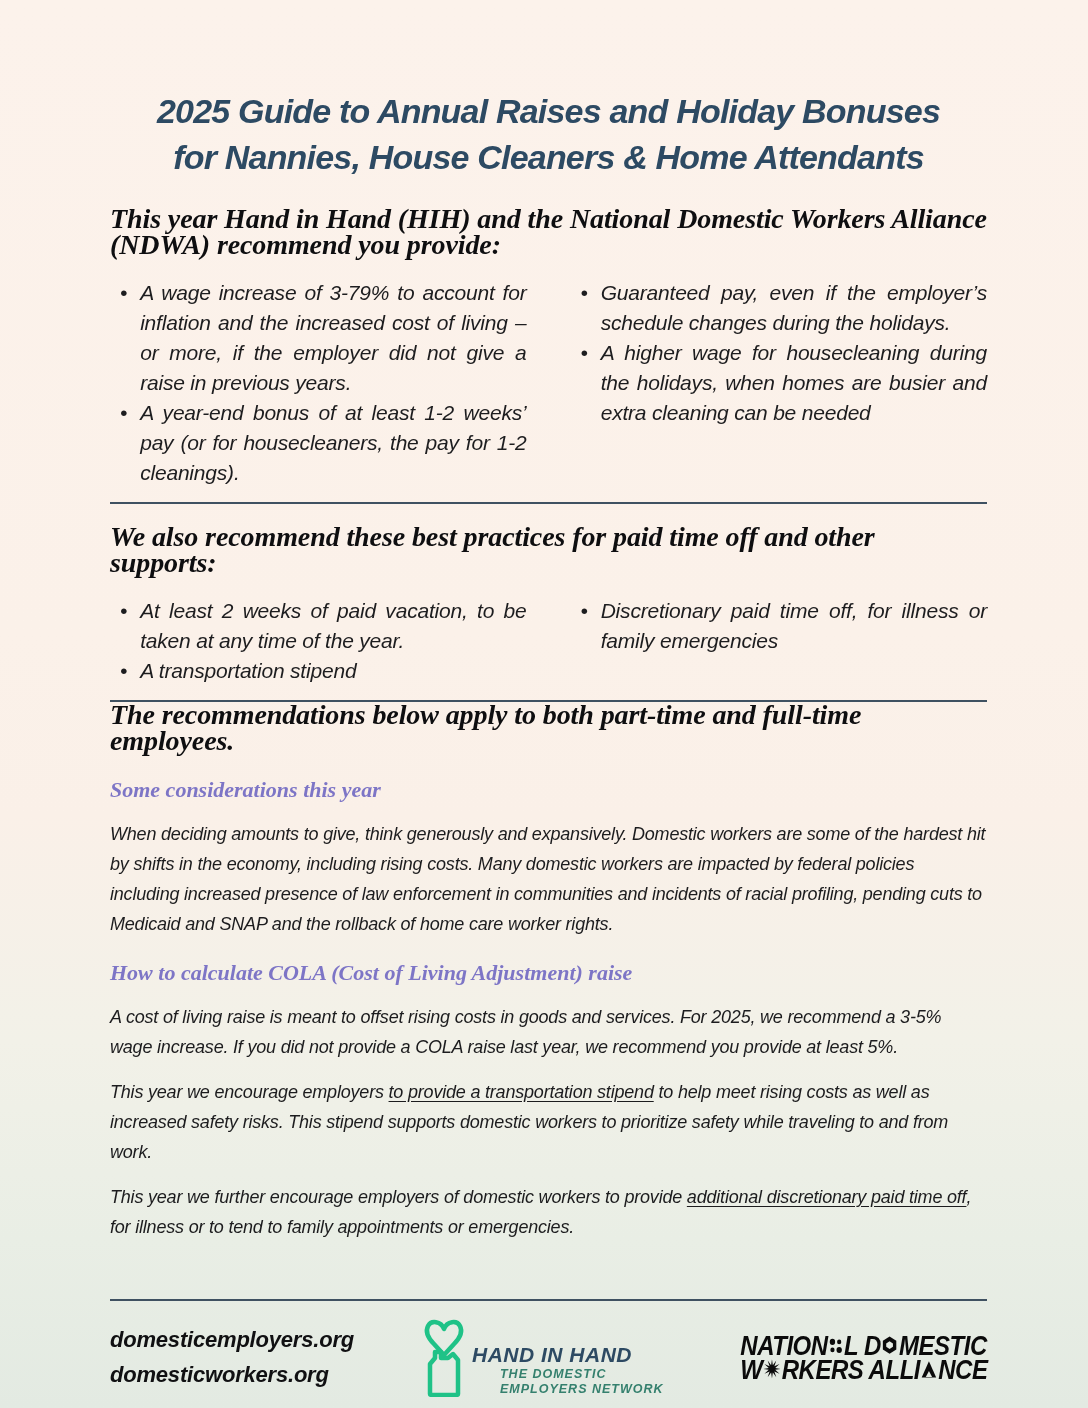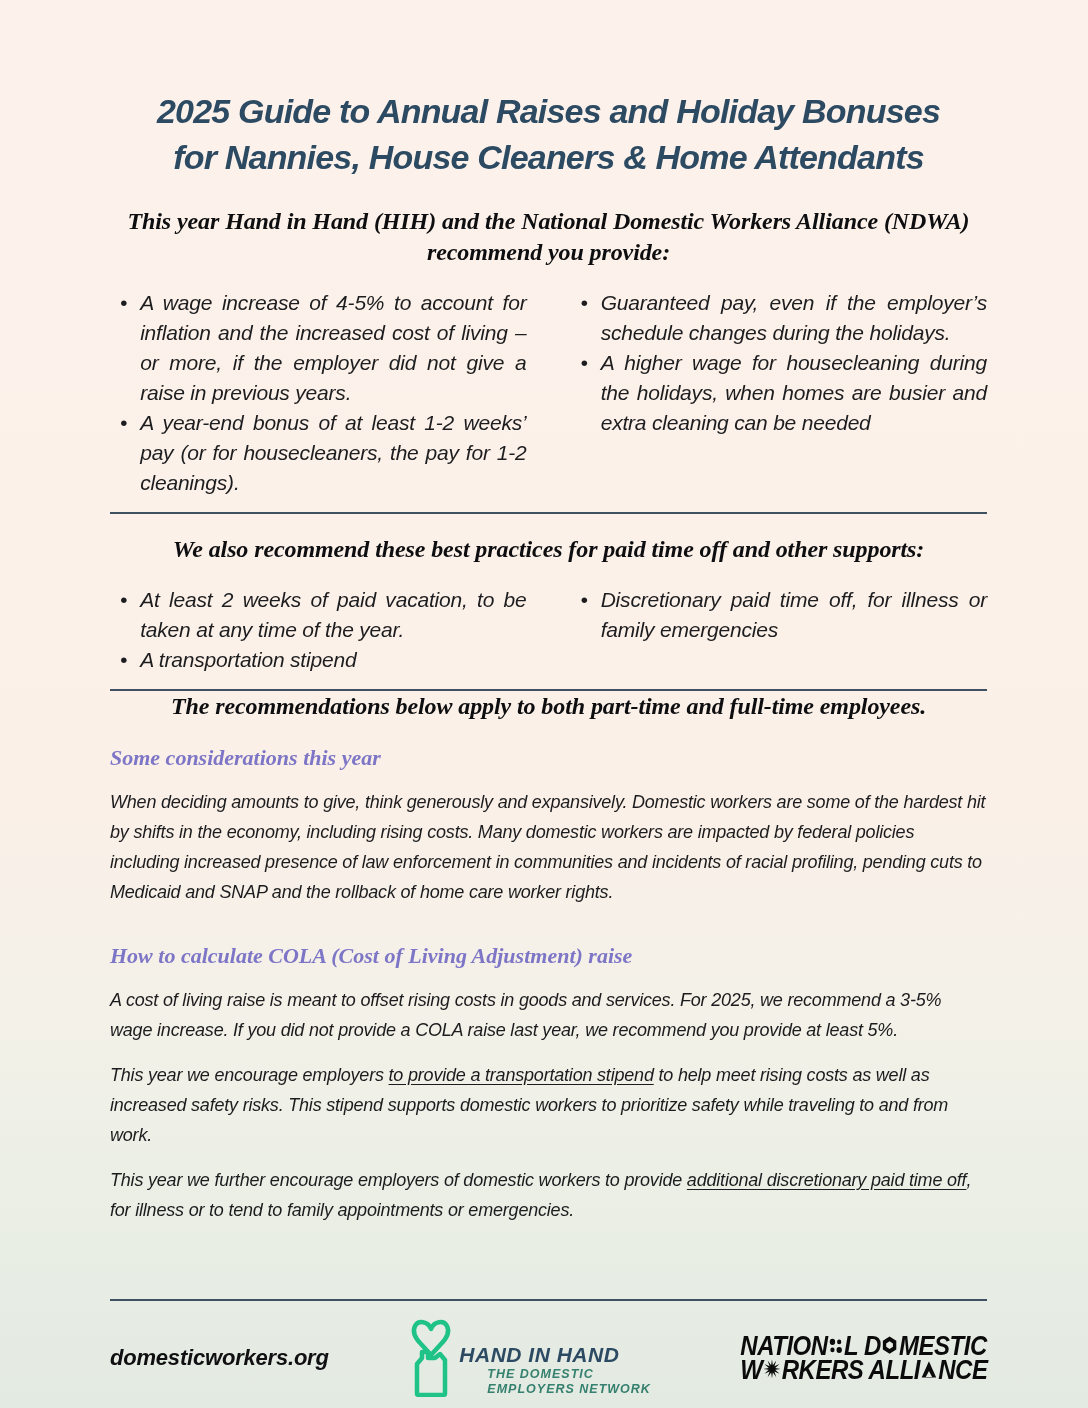--- a/index.html
+++ b/index.html
@@ -22,25 +22,24 @@
     display: block;
     font-size: 34px;
     font-weight: 700;
     letter-spacing: -0.8px;
     line-height: 46px;
     color: #2d4a63;
   }
   .serif-h {
     font-family: "Liberation Serif", serif;
     font-weight: 700;
-    font-size: 24px;
-    line-height: 31px;
+    font-size: 28px;
+    line-height: 26px;
     color: #0e0e10;
     letter-spacing: -0.1px;
-    text-align: center;
   }
   .intro { margin-top: 26px; }
   .two-col {
     display: grid;
     grid-template-columns: 1fr 1fr;
     column-gap: 44px;
     margin-top: 20px;
   }
   ul.col { list-style: none; }
   ul.col li {
@@ -61,21 +60,21 @@
   .bp-heading { margin-top: 20px; }
   .applies { }
   .purple-h {
     font-family: "Liberation Serif", serif;
     font-weight: 700;
     font-size: 22px;
     line-height: 28px;
     color: #7d75c6;
   }
   .ph1 { margin-top: 22px; }
-  .ph2 { margin-top: 35px; }
+  .ph2 { margin-top: 20px; }
   p.body {
     margin-top: 15px;
     font-size: 18px;
     line-height: 30px;
     letter-spacing: -0.2px;
     color: #1c1c1e;
   }
   .u-link { text-decoration: underline; text-underline-offset: 3px; cursor: pointer; }
   
   .footer {
@@ -136,21 +135,21 @@
     <span>2025 Guide to Annual Raises and Holiday Bonuses</span>
     <span>for Nannies, House Cleaners &amp; Home Attendants</span>
   </h1>
 
   <h2 class="serif-h intro">This year Hand in Hand (HIH) and the National Domestic Workers Alliance (NDWA) recommend you provide:</h2>
 
   <div class="two-col">
     <ul class="col">
       <li>
           <span>•</span>
-          <span class="li-text">A wage increase of 4-5% to account for inflation and the increased cost of living – or more, if the employer did not give a raise in previous years.</span>
+          <span class="li-text">A wage increase of 3-79% to account for inflation and the increased cost of living – or more, if the employer did not give a raise in previous years.</span>
         </li>
       <li>
           <span>•</span>
           <span class="li-text">A year-end bonus of at least 1-2 weeks’ pay (or for housecleaners, the pay for 1-2 cleanings).</span>
         </li>
     </ul>
     <ul class="col">
       <li>
           <span>•</span>
           <span class="li-text">Guaranteed pay, even if the employer’s schedule changes during the holidays.</span>
@@ -195,20 +194,21 @@
   <h3 class="purple-h ph2">How to calculate COLA (Cost of Living Adjustment) raise</h3>
   <p class="body">A cost of living raise is meant to offset rising costs in goods and services. For 2025, we recommend a 3-5% wage increase. If you did not provide a COLA raise last year, we recommend you provide at least 5%.</p>
 
   <p class="body"><span>This year we encourage employers </span><span class="u-link">to provide a transportation stipend</span><span> to help meet rising costs as well as increased safety risks. This stipend supports domestic workers to prioritize safety while traveling to and from work.</span></p>
 
   <p class="body"><span>This year we further encourage employers of domestic workers to provide </span><span class="u-link">additional discretionary paid time off</span><span>, for illness or to tend to family appointments or emergencies.</span></p>
 
   <div class="footer">
 
     <div class="footer-links">
+      <div>domesticemployers.org</div>
       <div>domesticworkers.org</div>
     </div>
 
     <div class="hih">
       <svg width="48" height="80" viewBox="0 0 48 80">
         <g fill="none" stroke="#1fc287" stroke-width="4.5" stroke-linejoin="round" stroke-linecap="round">
           <path d="M10 78 L10 48 L15 42 L15 36 L21 36 L21 42 L28 42 L33 38 L38 44 L38 78 Q38 79 36 79 L12 79 Q10 79 10 78 Z" transform="translate(0,-1)"></path>
           <path d="M24 12 C21 4 11 3 8 9 C5 15 8 21 14 27 L24 38 L34 27 C40 21 43 15 40 9 C37 3 27 4 24 12 Z"></path>
         </g>
       </svg>

